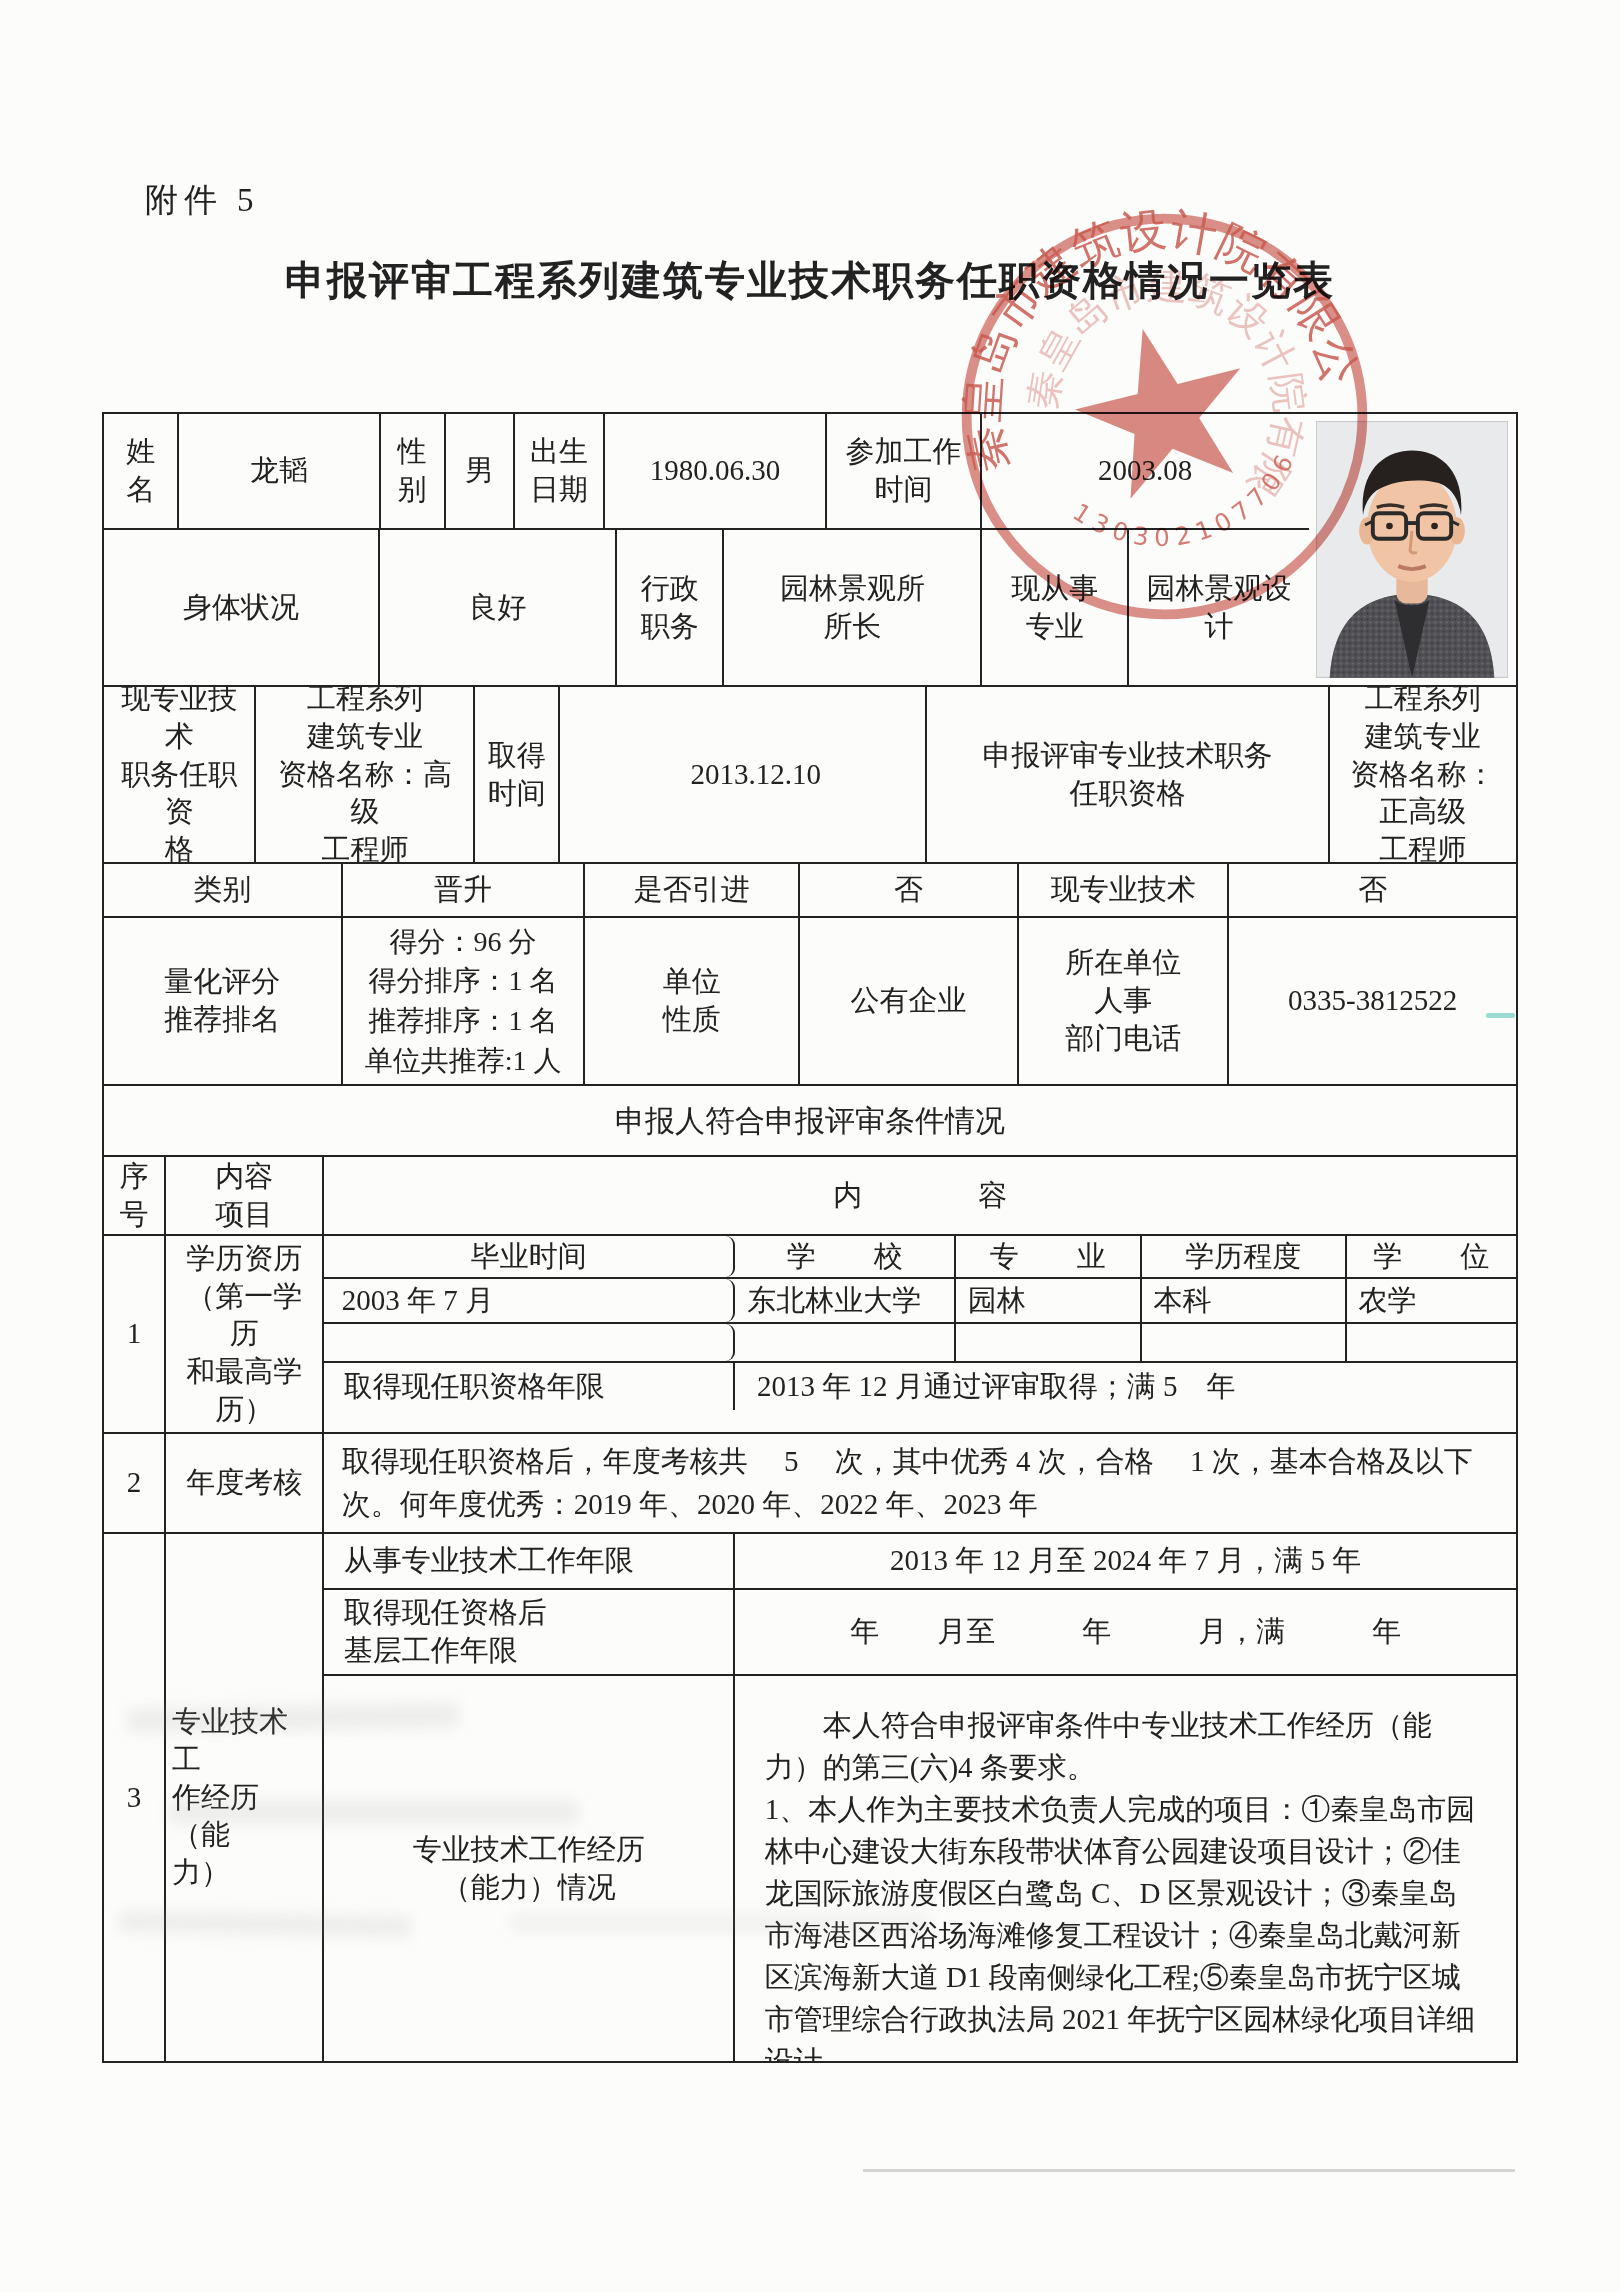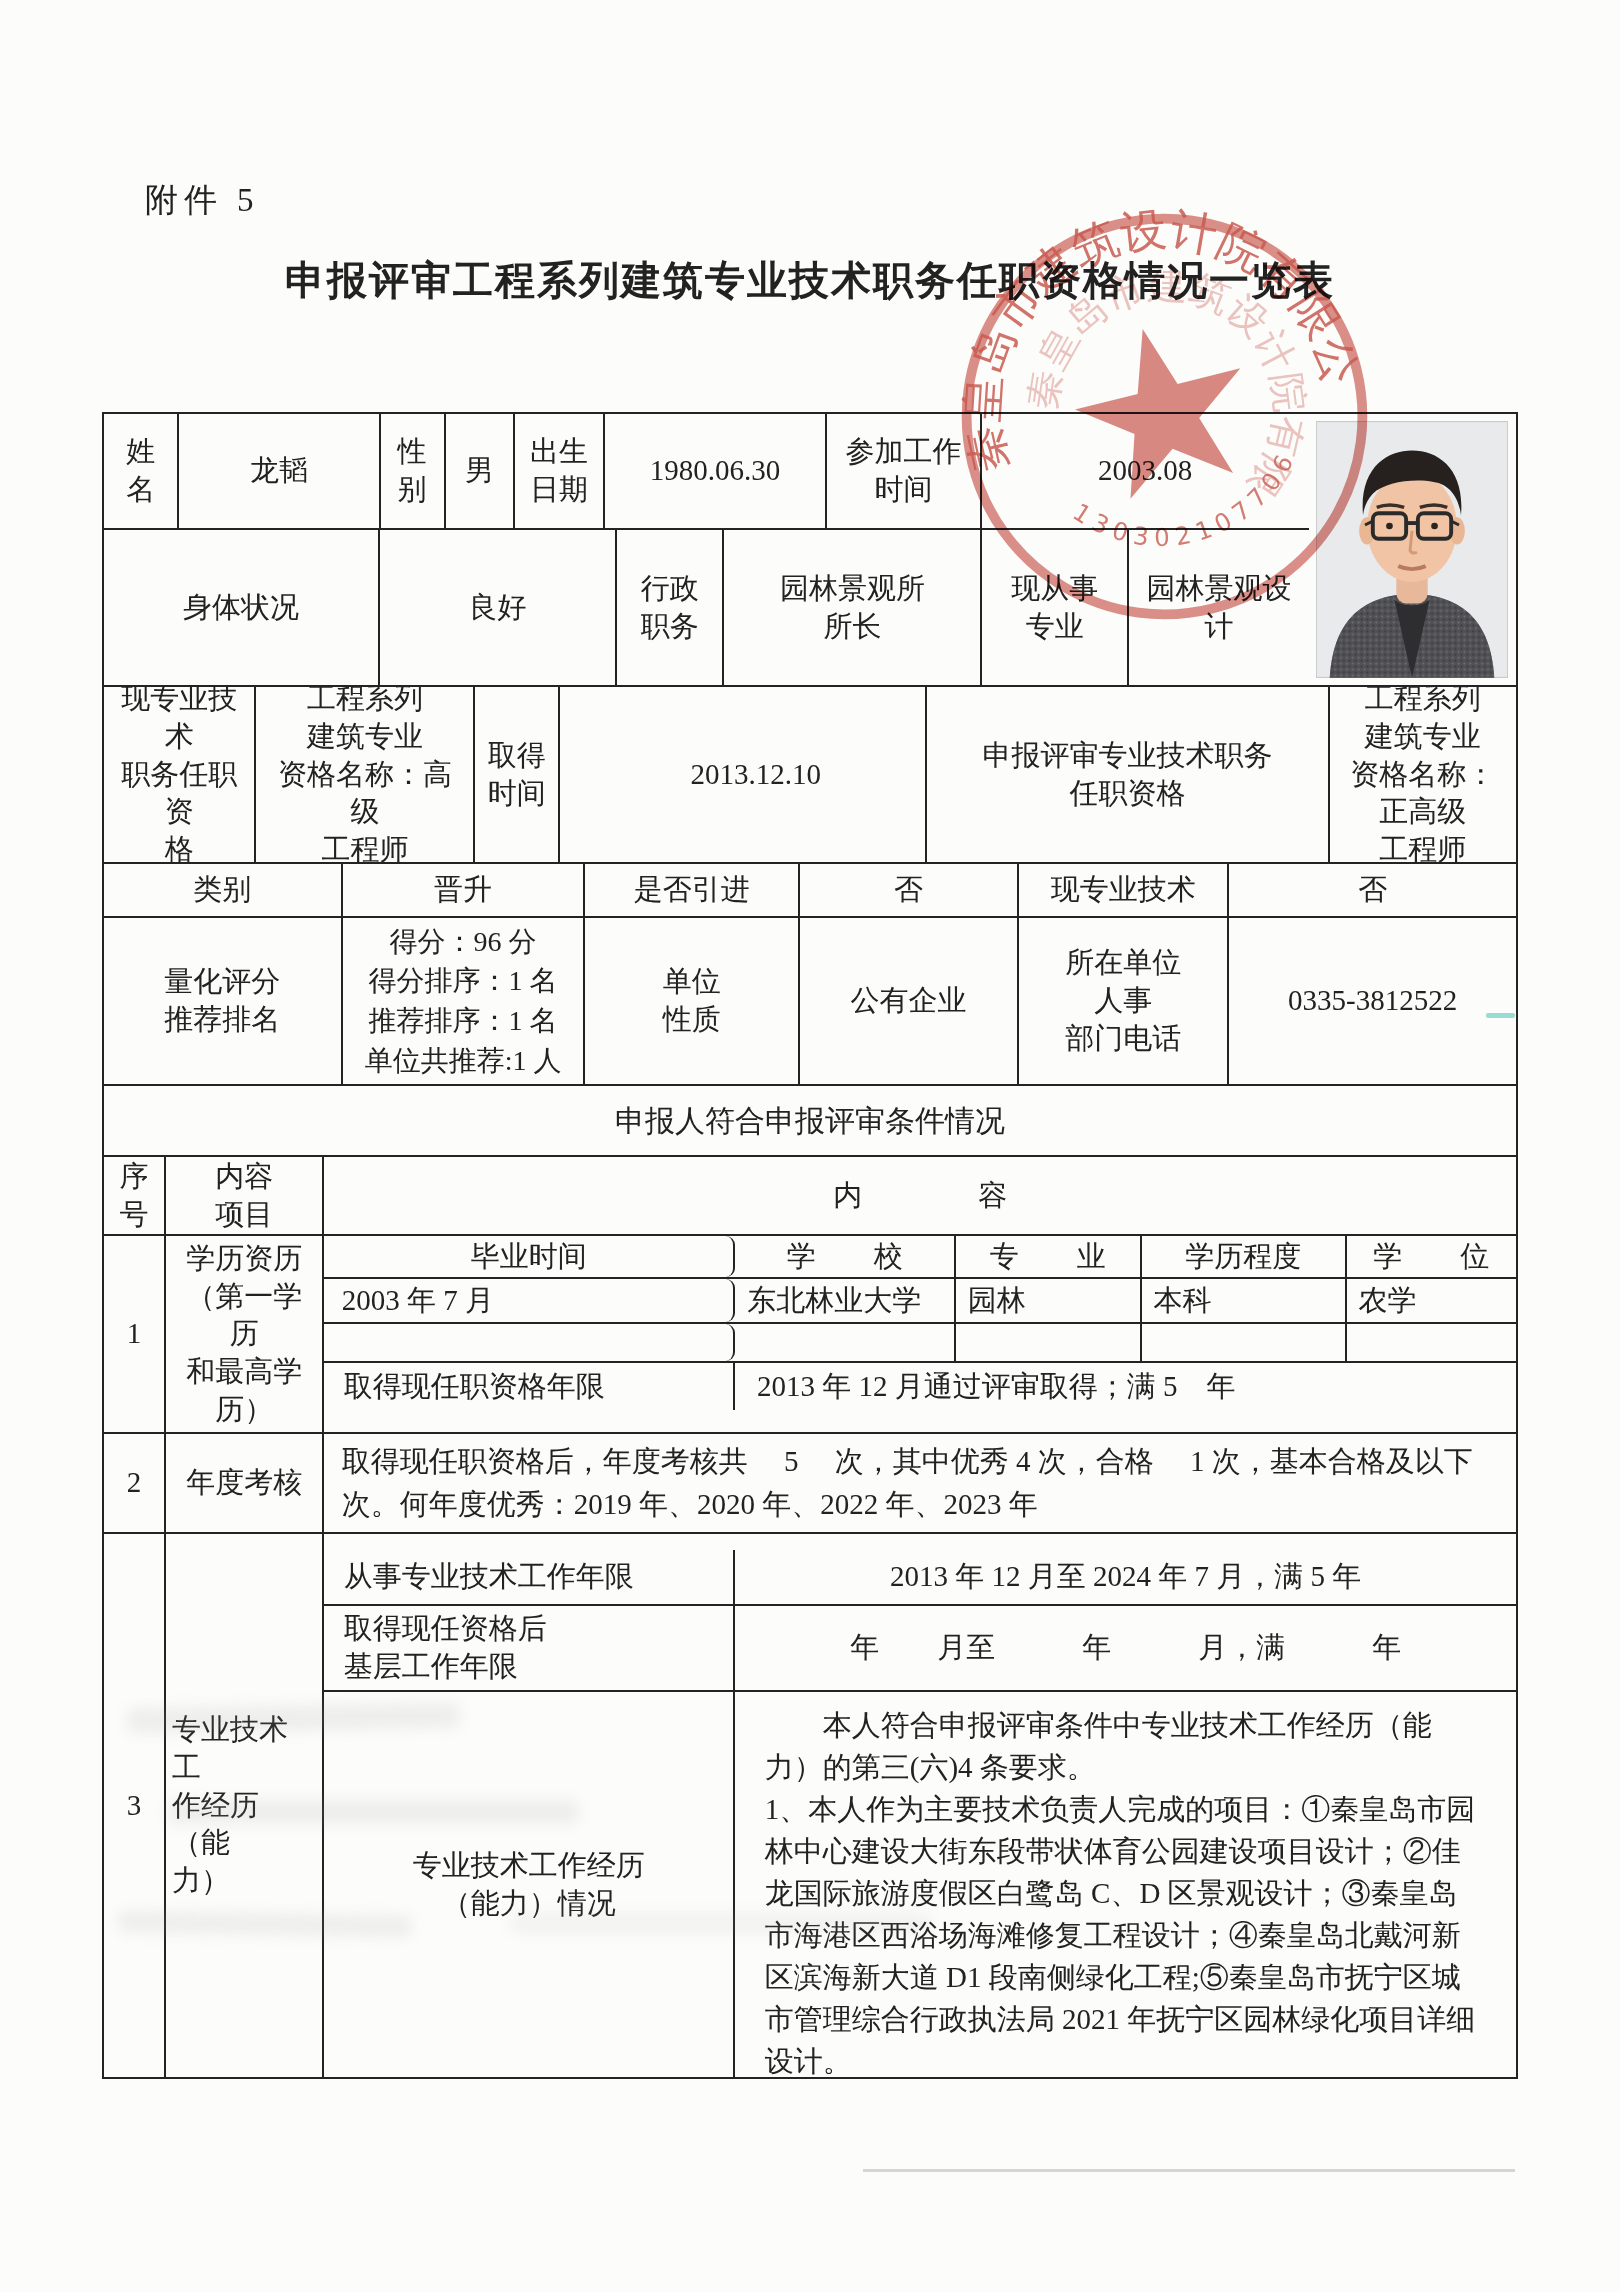--- a/index.html
+++ b/index.html
@@ -73,21 +73,21 @@
   .sec .content{width:84.4%;display:flex;flex-direction:column;}
   .content .crow{display:flex;border-bottom:2px solid #232323;}
   .content .crow:last-child{border-bottom:none;}
   .edu-h{height:43px;} .edu-v{height:45px;} .edu-e{height:39px;} .edu-t{height:47px;}
   .we1{width:34.5%;border-radius:9px;} .we2{width:18.5%;} .we3{width:15.6%;} .we4{width:17.2%;} .we5{width:14.2%;border-right:none !important;}
   .wl{width:34.5%;} .wv{width:65.5%;border-right:none !important;}
   .sec1{border-bottom-width:2.9px;}
   .sec2 .content{justify-content:center;}
   .sec2{border-bottom-width:2.9px;}
   .r9{min-height:84px;}
-  .c-from{height:56px;margin-top:16px;} .c-base{height:86px;} .c-exp{height:385px;}
+  .c-from{height:56px;} .c-base{height:86px;} .c-exp{height:385px;}
   .exp-text{display:block;padding:7.8px 23.5px 3.9px 21.6px;text-align:left;font-size:29px;line-height:42px;}
   .exp-text p{margin:0;}
   .exp-text p.indent{text-indent:2em;}
   .annual{padding:5.9px 17.6px;font-size:29px;line-height:43px;}
 
   
   .stamp{left:949px;top:201px;width:431px;height:431px;mix-blend-mode:multiply;opacity:.88;transform:rotate(-14deg);pointer-events:none;}
 
   
   .artifact{position:absolute;pointer-events:none;}
@@ -292,21 +292,21 @@
           <div class="cell wv">2013 年 12 月至 2024 年 7 月，满 5 年</div>
         </div>
         <div class="crow c-base">
           <div class="cell pre wl left-al" style="padding-left:19.6px;">取得现任资格后
 基层工作年限</div>
           <div class="cell wv">年　　月至　　　年　　　月，满　　　年</div>
         </div>
         <div class="crow c-exp">
           <div class="cell pre wl">专业技术工作经历
 （能力）情况</div>
-          <div class="cell wv" style="align-items:flex-start;">
+          <div class="cell wv" style="align-items:flex-start;margin-top:16px;">
             <div class="exp-text">
               <p class="indent">本人符合申报评审条件中专业技术工作经历（能力）的第三(六)4 条要求。</p>
               <p>1、本人作为主要技术负责人完成的项目：①秦皇岛市园林中心建设大街东段带状体育公园建设项目设计；②佳龙国际旅游度假区白鹭岛 C、D 区景观设计；③秦皇岛市海港区西浴场海滩修复工程设计；④秦皇岛北戴河新区滨海新大道 D1 段南侧绿化工程;⑤秦皇岛市抚宁区城市管理综合行政执法局 2021 年抚宁区园林绿化项目详细设计。</p>
             </div>
           </div>
         </div>
       </div>
     </div>
 
   </div>

